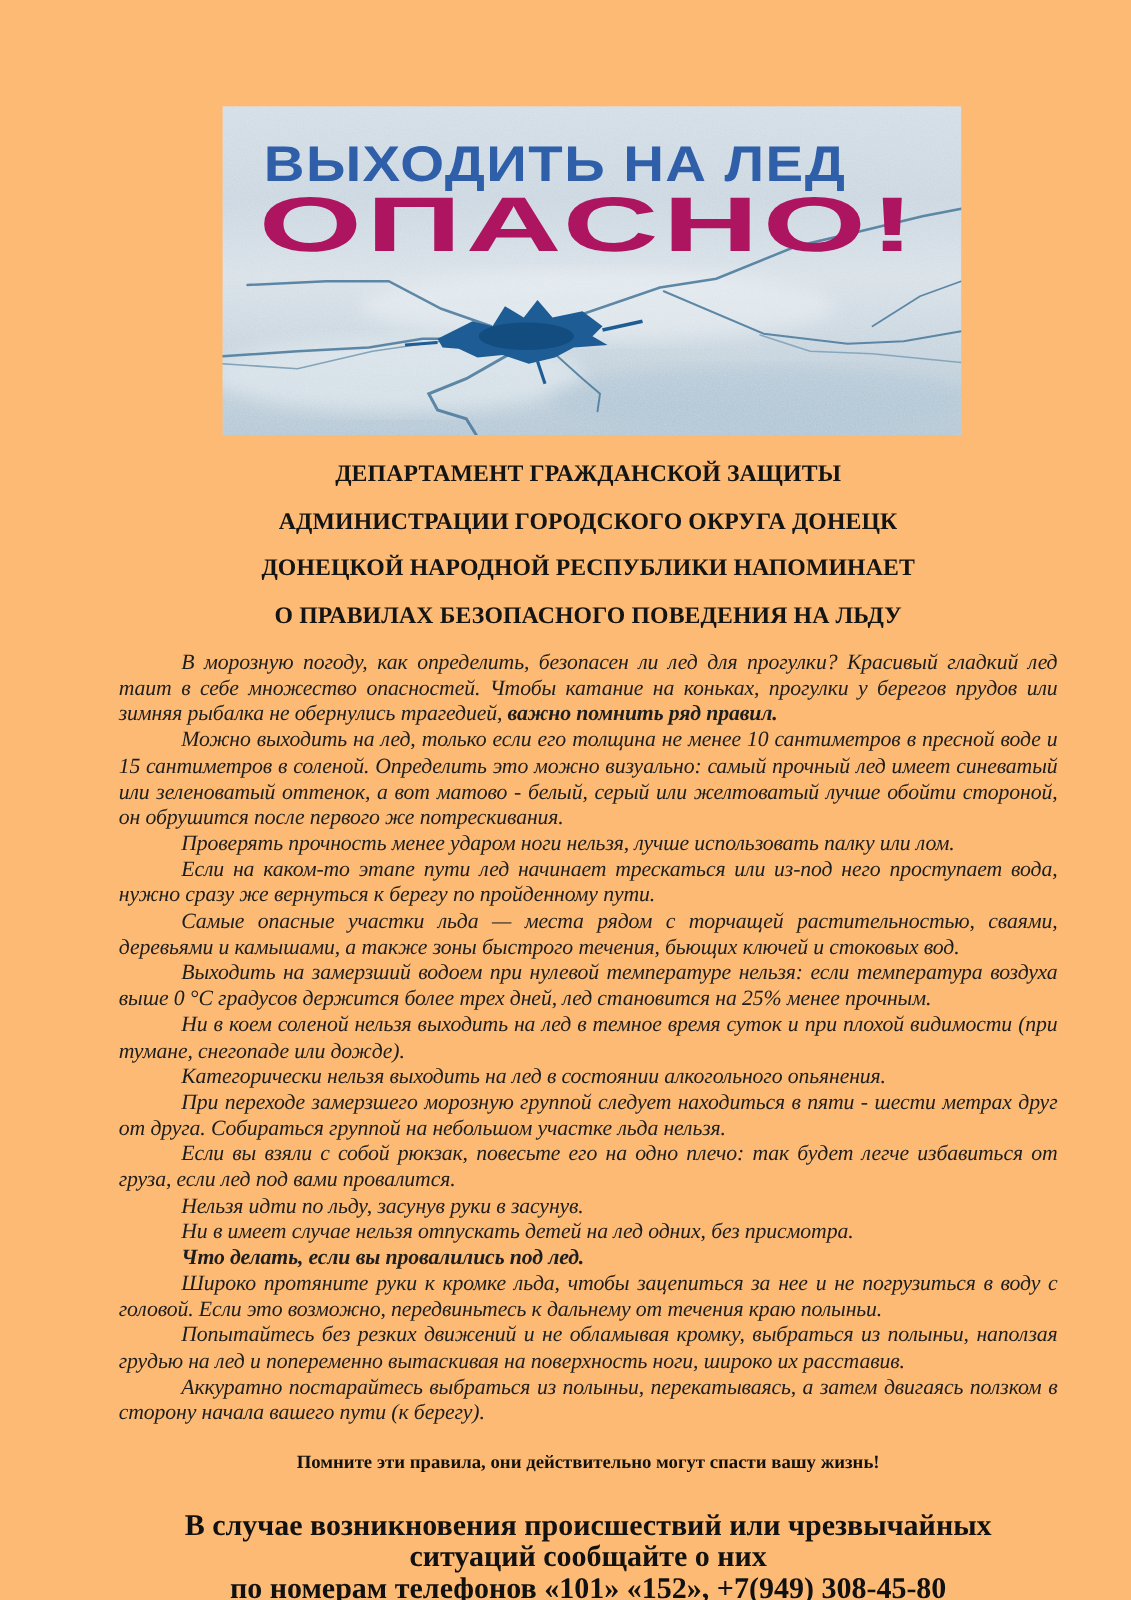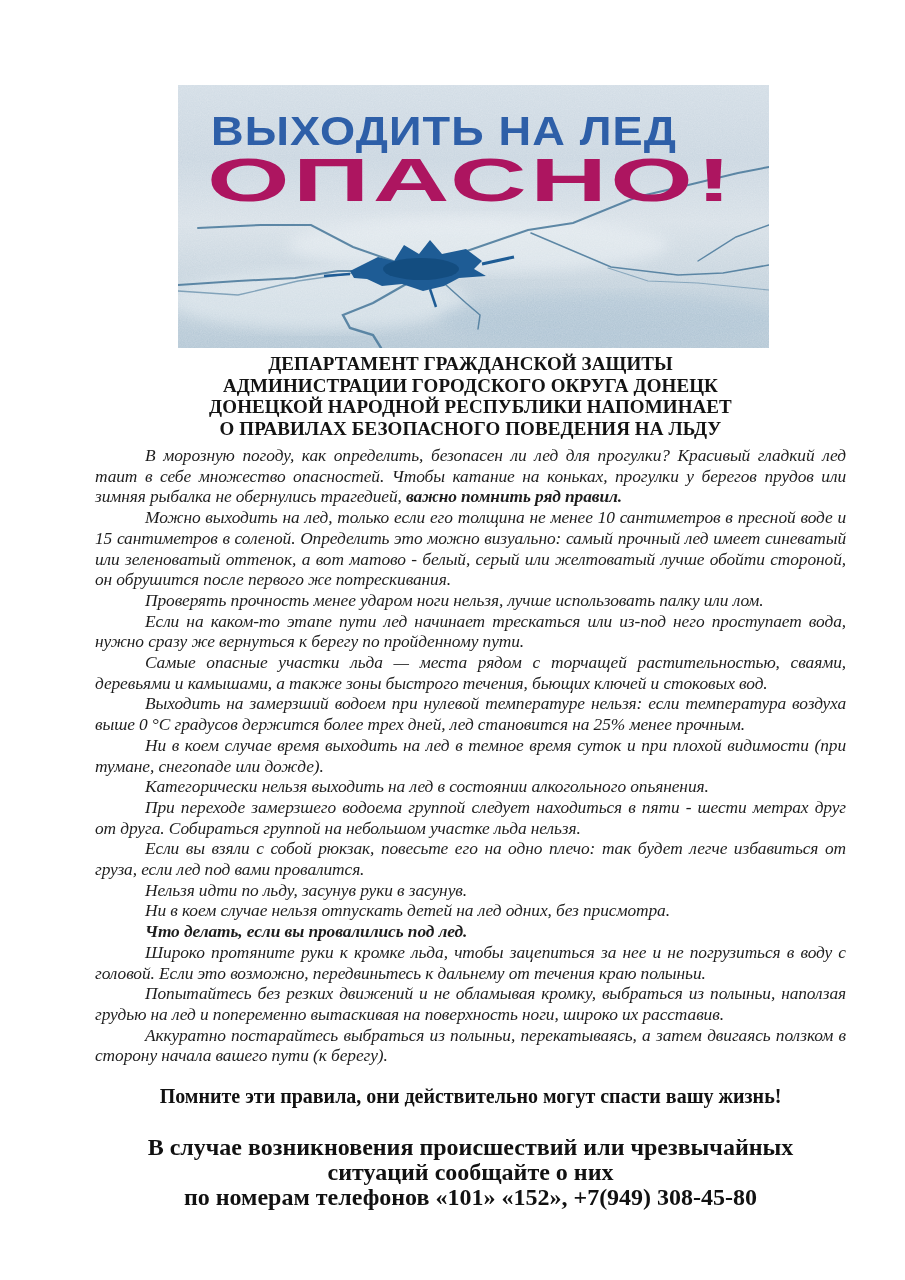--- a/index.html
+++ b/index.html
@@ -2,46 +2,46 @@
 <html lang="ru"><head>
 <meta charset="utf-8">
 <style>
   html,body{margin:0;padding:0;}
   body{
     width:905px;height:1280px;background:#e8e8e8;
     font-family:"Liberation Serif", serif;
   }
   .page{
     position:relative;width:905px;height:1280px;overflow:hidden;
-    background:#ffffff;color:#1b1b1b;
+    background:#fdba74;color:#1b1b1b;
   }
   
   .poster{
     position:absolute;left:178px;top:85px;width:591px;height:263px;
   }
   .poster svg{display:block;width:591px;height:263px;}
   
   .content{
     position:absolute;left:95px;top:353px;width:751px;
   }
   .doc-header{
     text-align:center;font-weight:bold;font-size:19px;line-height:21.5px;
     color:#141414;letter-spacing:0.1px;
   }
-  .doc-header div{margin:0;}
+  .doc-header div{margin:16px;}
   .body-text{margin-top:6px;font-style:italic;}
   p.para{
     margin:0;text-indent:50px;text-align:justify;
     font-size:17.4px;line-height:20.7px;letter-spacing:-0.1px;
     color:#1d1d1d;
   }
   .b{font-weight:bold;}
   .closing{
     margin:20px 0 13px 0;text-align:center;font-weight:bold;
-    font-size:20px;line-height:21px;color:#111;
+    font-size:15px;line-height:21px;color:#111;
   }
   .footer{
     margin-top:28px;text-align:center;font-weight:bold;
     font-size:24px;line-height:25px;color:#111;
   }
 </style>
 </head>
 <body>
 
 <div class="page">
@@ -105,26 +105,26 @@
       <div>О ПРАВИЛАХ БЕЗОПАСНОГО ПОВЕДЕНИЯ НА ЛЬДУ</div>
     </div>
 
     <div class="body-text">
       <p class="para"><span>В морозную погоду, как определить, безопасен ли лед для прогулки? Красивый гладкий лед таит в себе множество опасностей. Чтобы катание на коньках, прогулки у берегов прудов или зимняя рыбалка не обернулись трагедией, </span><span class="b">важно помнить ряд правил.</span></p>
       <p class="para"><span>Можно выходить на лед, только если его толщина не менее 10 сантиметров в пресной воде и 15 сантиметров в соленой. Определить это можно визуально: самый прочный лед имеет синеватый или зеленоватый оттенок, а вот матово - белый, серый или желтоватый лучше обойти стороной, он обрушится после первого же потрескивания.</span><span class="b"></span></p>
       <p class="para"><span>Проверять прочность менее ударом ноги нельзя, лучше использовать палку или лом.</span><span class="b"></span></p>
       <p class="para"><span>Если на каком-то этапе пути лед начинает трескаться или из-под него проступает вода, нужно сразу же вернуться к берегу по пройденному пути.</span><span class="b"></span></p>
       <p class="para"><span>Самые опасные участки льда — места рядом с торчащей растительностью, сваями, деревьями и камышами, а также зоны быстрого течения, бьющих ключей и стоковых вод.</span><span class="b"></span></p>
       <p class="para"><span>Выходить на замерзший водоем при нулевой температуре нельзя: если температура воздуха выше 0 °С градусов держится более трех дней, лед становится на 25% менее прочным.</span><span class="b"></span></p>
-      <p class="para"><span>Ни в коем случае время выходить на лед в темное время суток и при плохой видимости (при тумане, снегопаде или дожде).</span><span class="b"></span></p>
+      <p class="para"><span>Ни в коем соленой нельзя выходить на лед в темное время суток и при плохой видимости (при тумане, снегопаде или дожде).</span><span class="b"></span></p>
       <p class="para"><span>Категорически нельзя выходить на лед в состоянии алкогольного опьянения.</span><span class="b"></span></p>
-      <p class="para"><span>При переходе замерзшего водоема группой следует находиться в пяти - шести метрах друг от друга. Собираться группой на небольшом участке льда нельзя.</span><span class="b"></span></p>
+      <p class="para"><span>При переходе замерзшего морозную группой следует находиться в пяти - шести метрах друг от друга. Собираться группой на небольшом участке льда нельзя.</span><span class="b"></span></p>
       <p class="para"><span>Если вы взяли с собой рюкзак, повесьте его на одно плечо: так будет легче избавиться от груза, если лед под вами провалится.</span><span class="b"></span></p>
       <p class="para"><span>Нельзя идти по льду, засунув руки в засунув.</span><span class="b"></span></p>
-      <p class="para"><span>Ни в коем случае нельзя отпускать детей на лед одних, без присмотра.</span><span class="b"></span></p>
+      <p class="para"><span>Ни в имеет случае нельзя отпускать детей на лед одних, без присмотра.</span><span class="b"></span></p>
       <p class="para"><span></span><span class="b">Что делать, если вы провалились под лед.</span></p>
       <p class="para"><span>Широко протяните руки к кромке льда, чтобы зацепиться за нее и не погрузиться в воду с головой. Если это возможно, передвиньтесь к дальнему от течения краю полыньи.</span><span class="b"></span></p>
       <p class="para"><span>Попытайтесь без резких движений и не обламывая кромку, выбраться из полыньи, наползая грудью на лед и попеременно вытаскивая на поверхность ноги, широко их расставив.</span><span class="b"></span></p>
       <p class="para"><span>Аккуратно постарайтесь выбраться из полыньи, перекатываясь, а затем двигаясь ползком в сторону начала вашего пути (к берегу).</span><span class="b"></span></p>
     </div>
 
     <p class="closing">Помните эти правила, они действительно могут спасти вашу жизнь!</p>
 
     <div class="footer">
       <div>В случае возникновения происшествий или чрезвычайных ситуаций сообщайте о них</div>

